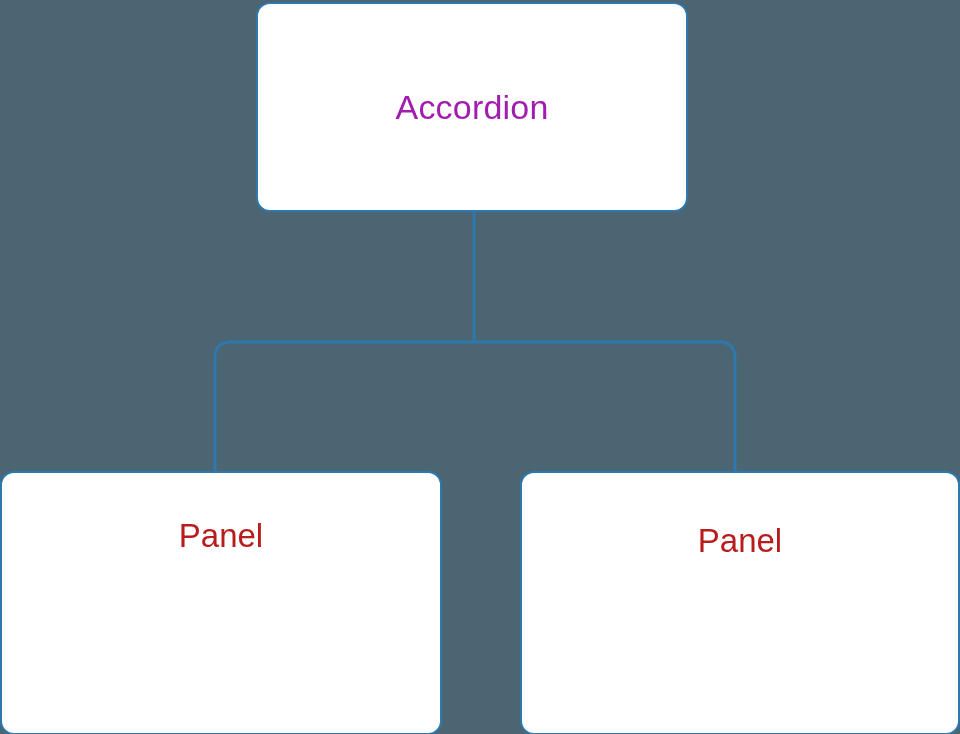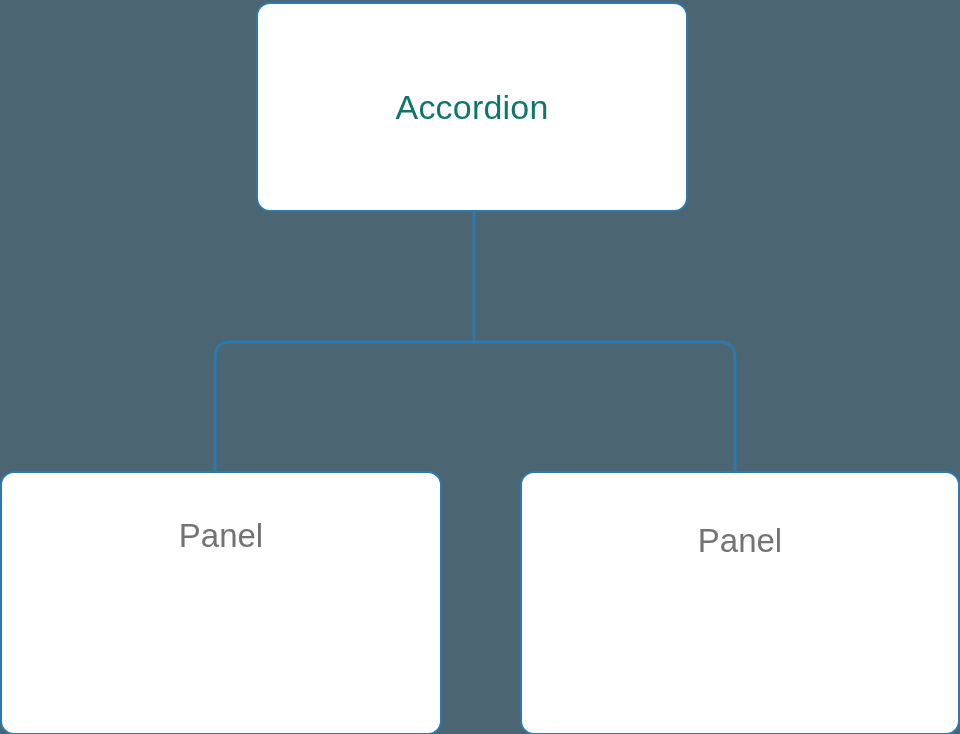--- a/index.html
+++ b/index.html
@@ -46,21 +46,21 @@
     left: 256px;
     top: 2px;
     width: 432px;
     height: 210px;
     display: flex;
     align-items: center;
     justify-content: center;
   }
 
   .node-title {
-    color: #0f766e;
+    color: #a21caf;
     font-size: 34px;
     font-weight: 400;
     letter-spacing: .2px;
     line-height: 1;
     white-space: nowrap;
   }
 
   
   #node-panel-left {
     left: 0px;
@@ -76,21 +76,21 @@
     width: 440px;
     height: 264px;
     border-radius: 14px;
   }
 
   .panel-title {
     position: absolute;
     left: 0;
     width: 100%;
     text-align: center;
-    color: #737373;
+    color: #b91c1c;
     font-size: 33px;
     font-weight: 400;
     line-height: 1;
     white-space: nowrap;
   }
 
   #node-panel-left .panel-title { top: 46px; }
   #node-panel-right .panel-title { top: 51px; }
 </style>
 </head>

